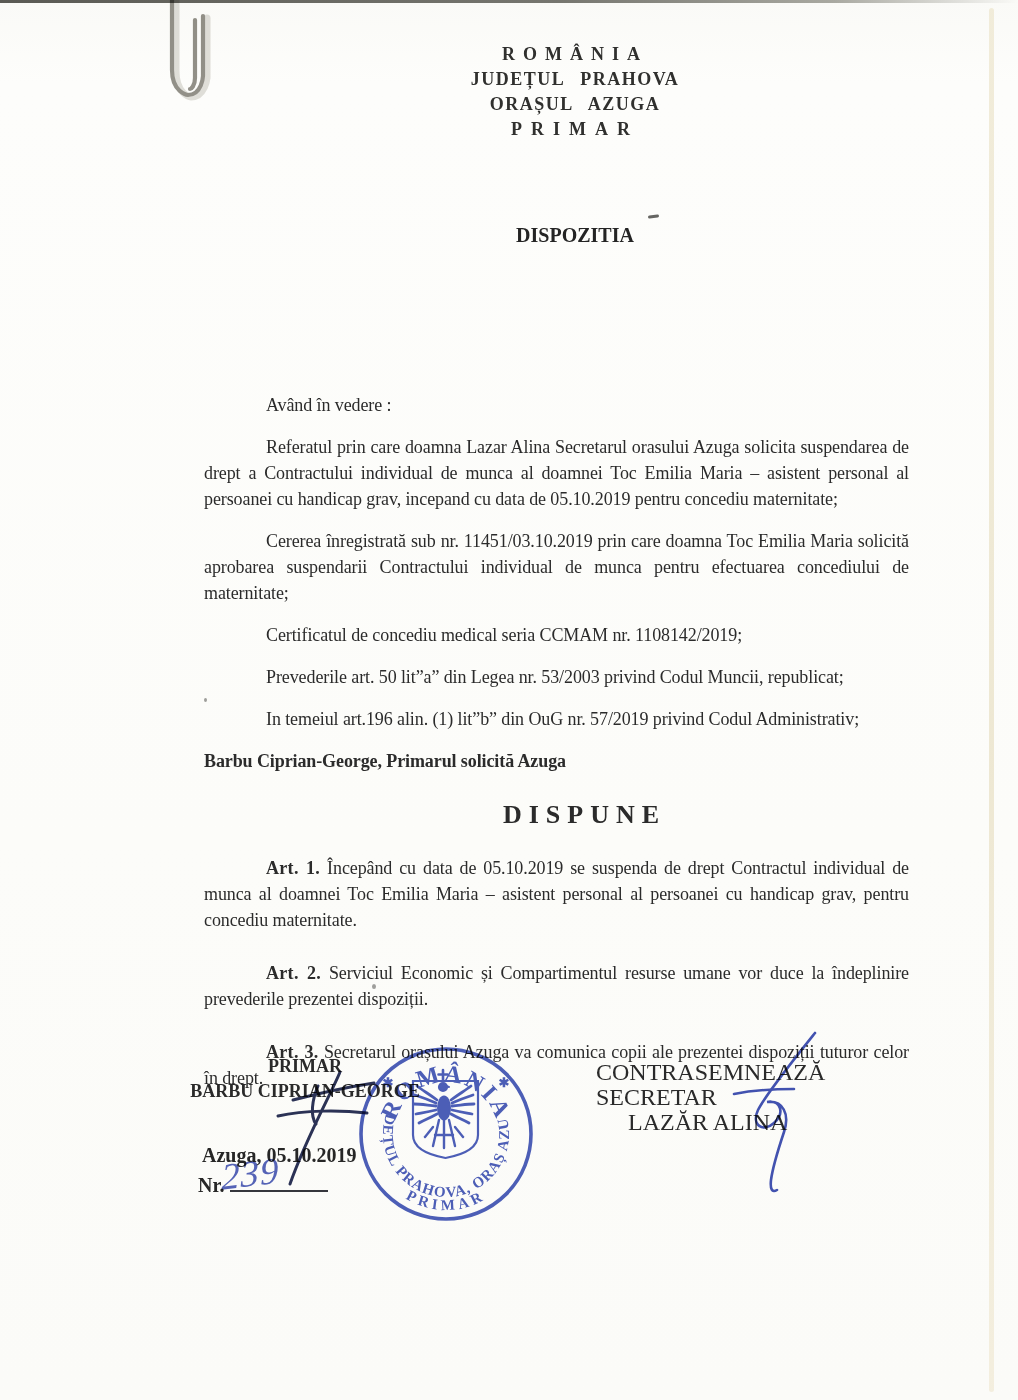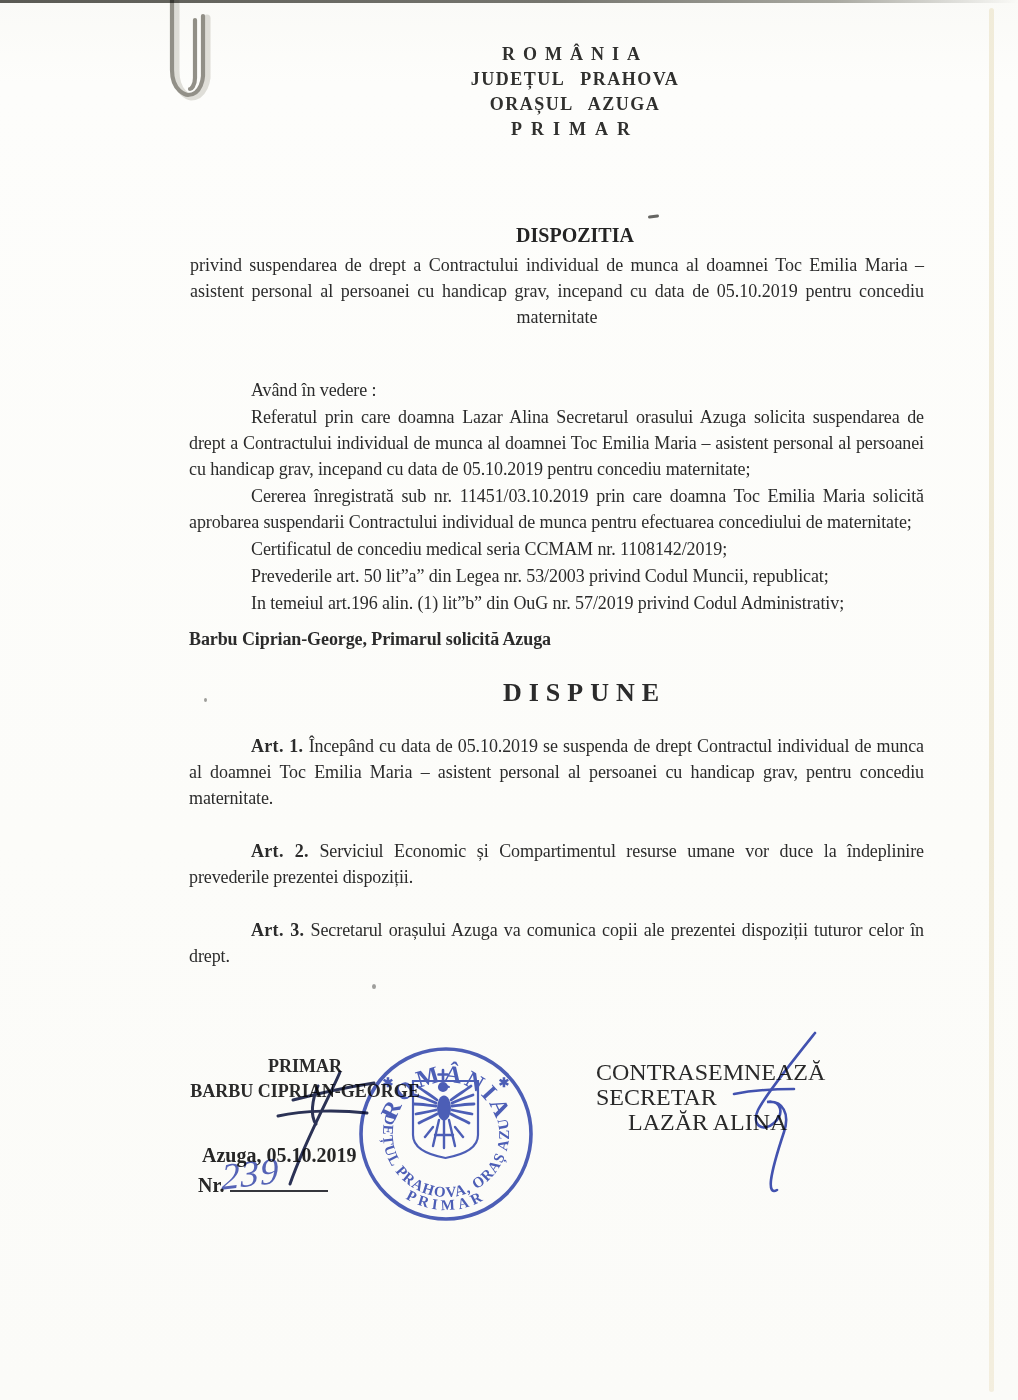--- a/index.html
+++ b/index.html
@@ -22,21 +22,21 @@
   .header .l2,.header .l3{letter-spacing:1.5px;word-spacing:10px;}
   .header .l4{letter-spacing:9px;}
   
   .title{position:absolute;top:224px;left:300px;width:550px;text-align:center;
          font-size:20px;font-weight:bold;color:#242424;}
   .subtitle{position:absolute;top:252px;left:190px;width:734px;font-size:18px;line-height:26px;
          text-align:justify;text-align-last:center;color:#2b2b2b;}
   
   .bodytext{position:absolute;top:376px;left:188px;width:737px;font-size:18px;line-height:26px;
          text-align:justify;letter-spacing:-0.1px;}
-  .bodytext p{margin:1px;}
+  .bodytext p{margin:16px;}
   .indent{text-indent:62px;}
   .issuer{margin-top:10px !important;font-weight:bold;}
   .dispune{margin-top:28px !important;text-align:center;text-indent:56px;font-weight:bold;
            font-size:26px;letter-spacing:7px;}
   .article{margin-top:27px !important;text-indent:62px;}
   .article b{letter-spacing:0.3px;}
   
   .sig-left{position:absolute;top:1054px;left:188px;width:234px;text-align:center;
             font-weight:bold;font-size:18px;line-height:25px;color:#2a2a2a;}
   .sig-right{position:absolute;top:1060px;left:596px;width:300px;
@@ -77,21 +77,20 @@
     <div class="l2">JUDEȚUL PRAHOVA</div>
     <div class="l3">ORAȘUL AZUGA</div>
     <div class="l4">PRIMAR</div>
   </div>
 
   <div class="dash-artifact"></div>
   <div class="speck" style="left:204px;top:698px;width:3px;height:4px;"></div>
   <div class="speck" style="left:372px;top:984px;width:4px;height:5px;"></div>
 
   <div class="title">DISPOZITIA</div>
-  <div class="subtitle">privind suspendarea de drept a Contractului individual de munca al doamnei Toc Emilia Maria – asistent personal al persoanei cu handicap grav, incepand cu data de 05.10.2019 pentru concediu maternitate</div>
 
   <div class="bodytext">
     <p class="indent">Având în vedere :</p>
     <p class="indent">Referatul prin care doamna Lazar Alina Secretarul orasului Azuga solicita suspendarea de drept a Contractului individual de munca al doamnei Toc Emilia Maria – asistent personal al persoanei cu handicap grav, incepand cu data de 05.10.2019 pentru concediu maternitate;</p>
     <p class="indent">Cererea înregistrată sub nr. 11451/03.10.2019 prin care doamna Toc Emilia Maria solicită aprobarea suspendarii Contractului individual de munca pentru efectuarea concediului de maternitate;</p>
     <p class="indent">Certificatul de concediu medical seria CCMAM nr. 1108142/2019;</p>
     <p class="indent">Prevederile art. 50 lit”a” din Legea nr. 53/2003 privind Codul Muncii, republicat;</p>
     <p class="indent">In temeiul art.196 alin. (1) lit”b” din OuG nr. 57/2019 privind Codul Administrativ;</p>
     <p class="issuer">Barbu Ciprian-George, Primarul solicită Azuga</p>
     <p class="dispune">DISPUNE</p>

